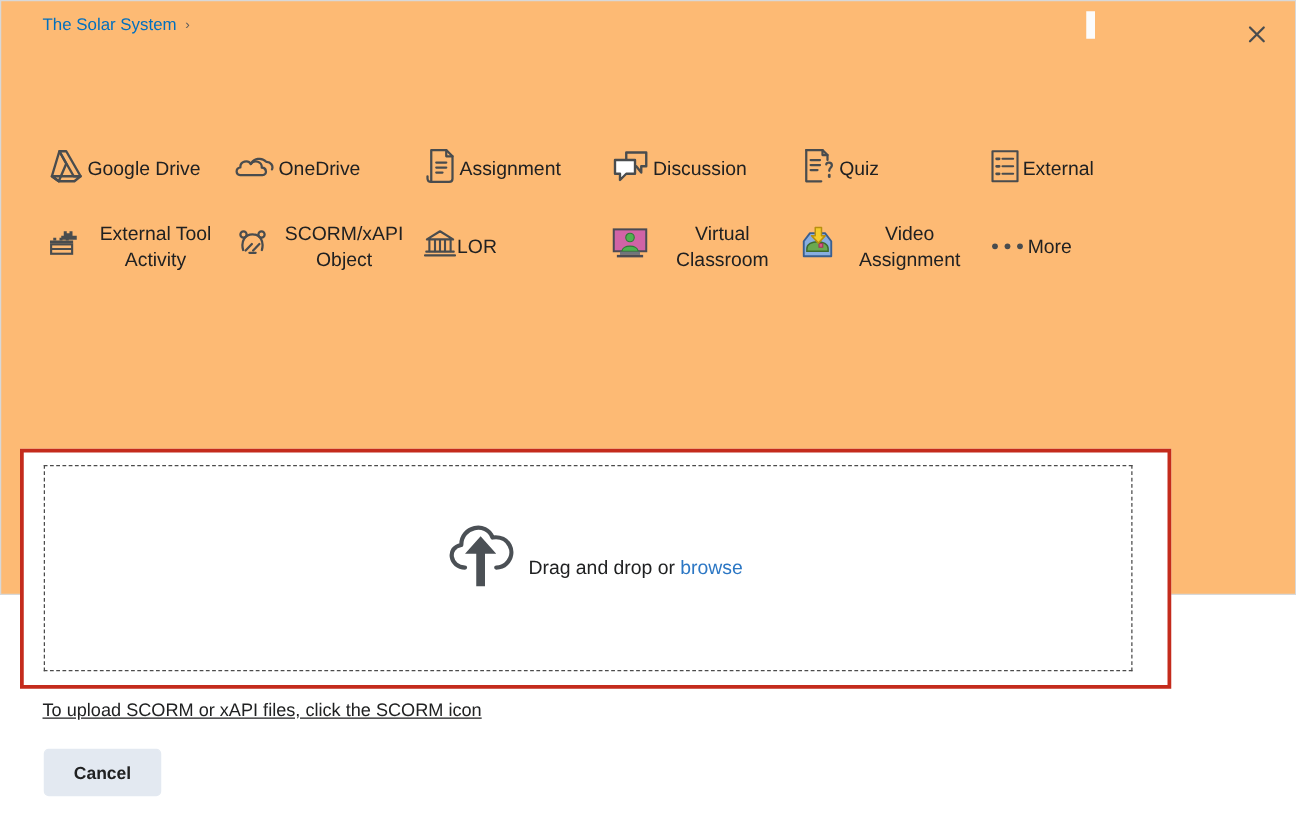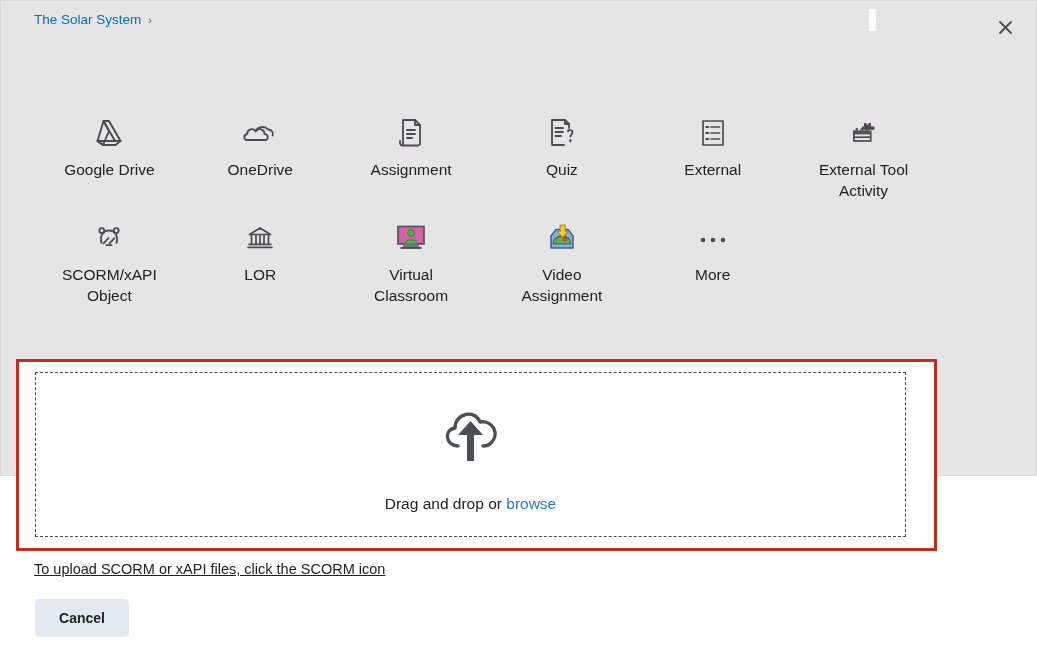--- a/index.html
+++ b/index.html
@@ -9,21 +9,21 @@
   }
   body {
     width: 1037px; height: 656px;
     font-family: "Liberation Sans", sans-serif;
     color: #202122;
     overflow: hidden;
   }
   #page {
     position: relative;
     width: 1037px; height: 476px;
-    background: #e5e5e5;
+    background: #fdba74;
     border: 1px solid #d8d8d8;
   }
 
   
   .breadcrumb {
     position: absolute;
     left: 33px; top: 11px;
     font-size: 13.5px;
     color: #006fbf;
     display: flex;
@@ -66,21 +66,21 @@
   .tiles {
     position: absolute;
     left: 33px; top: 106px;
     width: 905px;
     display: grid;
     grid-template-columns: repeat(6, 1fr);
     row-gap: 0px;
   }
   .tile {
     display: flex;
-    flex-direction: column;
+    flex-direction: row;
     align-items: center;
     cursor: pointer;
     padding: 6px 2px 10px;
     background: transparent;
     border: none;
     font-family: inherit;
   }
   .tile-icon {
     height: 40px;
     display: flex;
@@ -103,21 +103,20 @@
     width: 921px; height: 192px;
     border: 3px solid #c42b1c;
     background: #ffffff;
   }
   .dropzone {
     position: absolute;
     left: 34px; top: 371px;
     width: 871px; height: 165px;
     border: 1px dashed #4b4b4b;
     display: flex;
-    flex-direction: column;
     align-items: center;
     justify-content: center;
     cursor: pointer;
     background: #ffffff;
   }
   .dz-icon { margin-bottom: 18px; }
   .dz-text {
     font-size: 15.5px;
     color: #202122;
   }
@@ -205,20 +204,31 @@
             <path d="M7 3 L19 3 L24 8 L24 26 C24 27.5 22.8 28.5 21.3 28.5 L7 28.5 Z"></path>
             <path d="M19 3 L19 8 L24 8"></path>
             <path d="M11 13 L19 13 M11 17 L19 17 M11 21 L16 21"></path>
             <path d="M7 28.5 C5 28.5 4 27 4 25.5 L4 24"></path>
           </g>
         </svg>
       </span>
       <span class="tile-label">Assignment</span>
     </button>
 
+    <button class="tile">
+      <span class="tile-icon">
+        <svg width="34" height="30" viewBox="0 0 34 30">
+          <g fill="none" stroke="#494c4e" stroke-width="1.9" stroke-linejoin="round" stroke-linecap="round">
+            <path d="M13 4 L29 4 L29 15 L25 15 L25 20 L21 15 L13 15 Z"></path>
+            <path d="M4 10 L20 10 L20 21 L13 21 L8 26 L8 21 L4 21 Z" fill="#ffffff"></path>
+          </g>
+        </svg>
+      </span>
+      <span class="tile-label">Discussion</span>
+    </button>
 
     <button class="tile">
       <span class="tile-icon">
         <svg width="32" height="32" viewBox="0 0 32 32">
           <g fill="none" stroke="#494c4e" stroke-width="1.8" stroke-linejoin="round" stroke-linecap="round">
             <path d="M6 3 L19 3 L23 7 L23 11"></path>
             <path d="M6 3 L6 28 L18 28"></path>
             <path d="M19 3 L19 7 L23 7"></path>
             <path d="M9.5 11 L17 11 M9.5 15 L17 15 M9.5 19 L15 19"></path>
             <path d="M22 14.5 C22 12.5 26.5 12.5 26.5 15.2 C26.5 17.2 24.4 17.4 24.4 19.6"></path>

